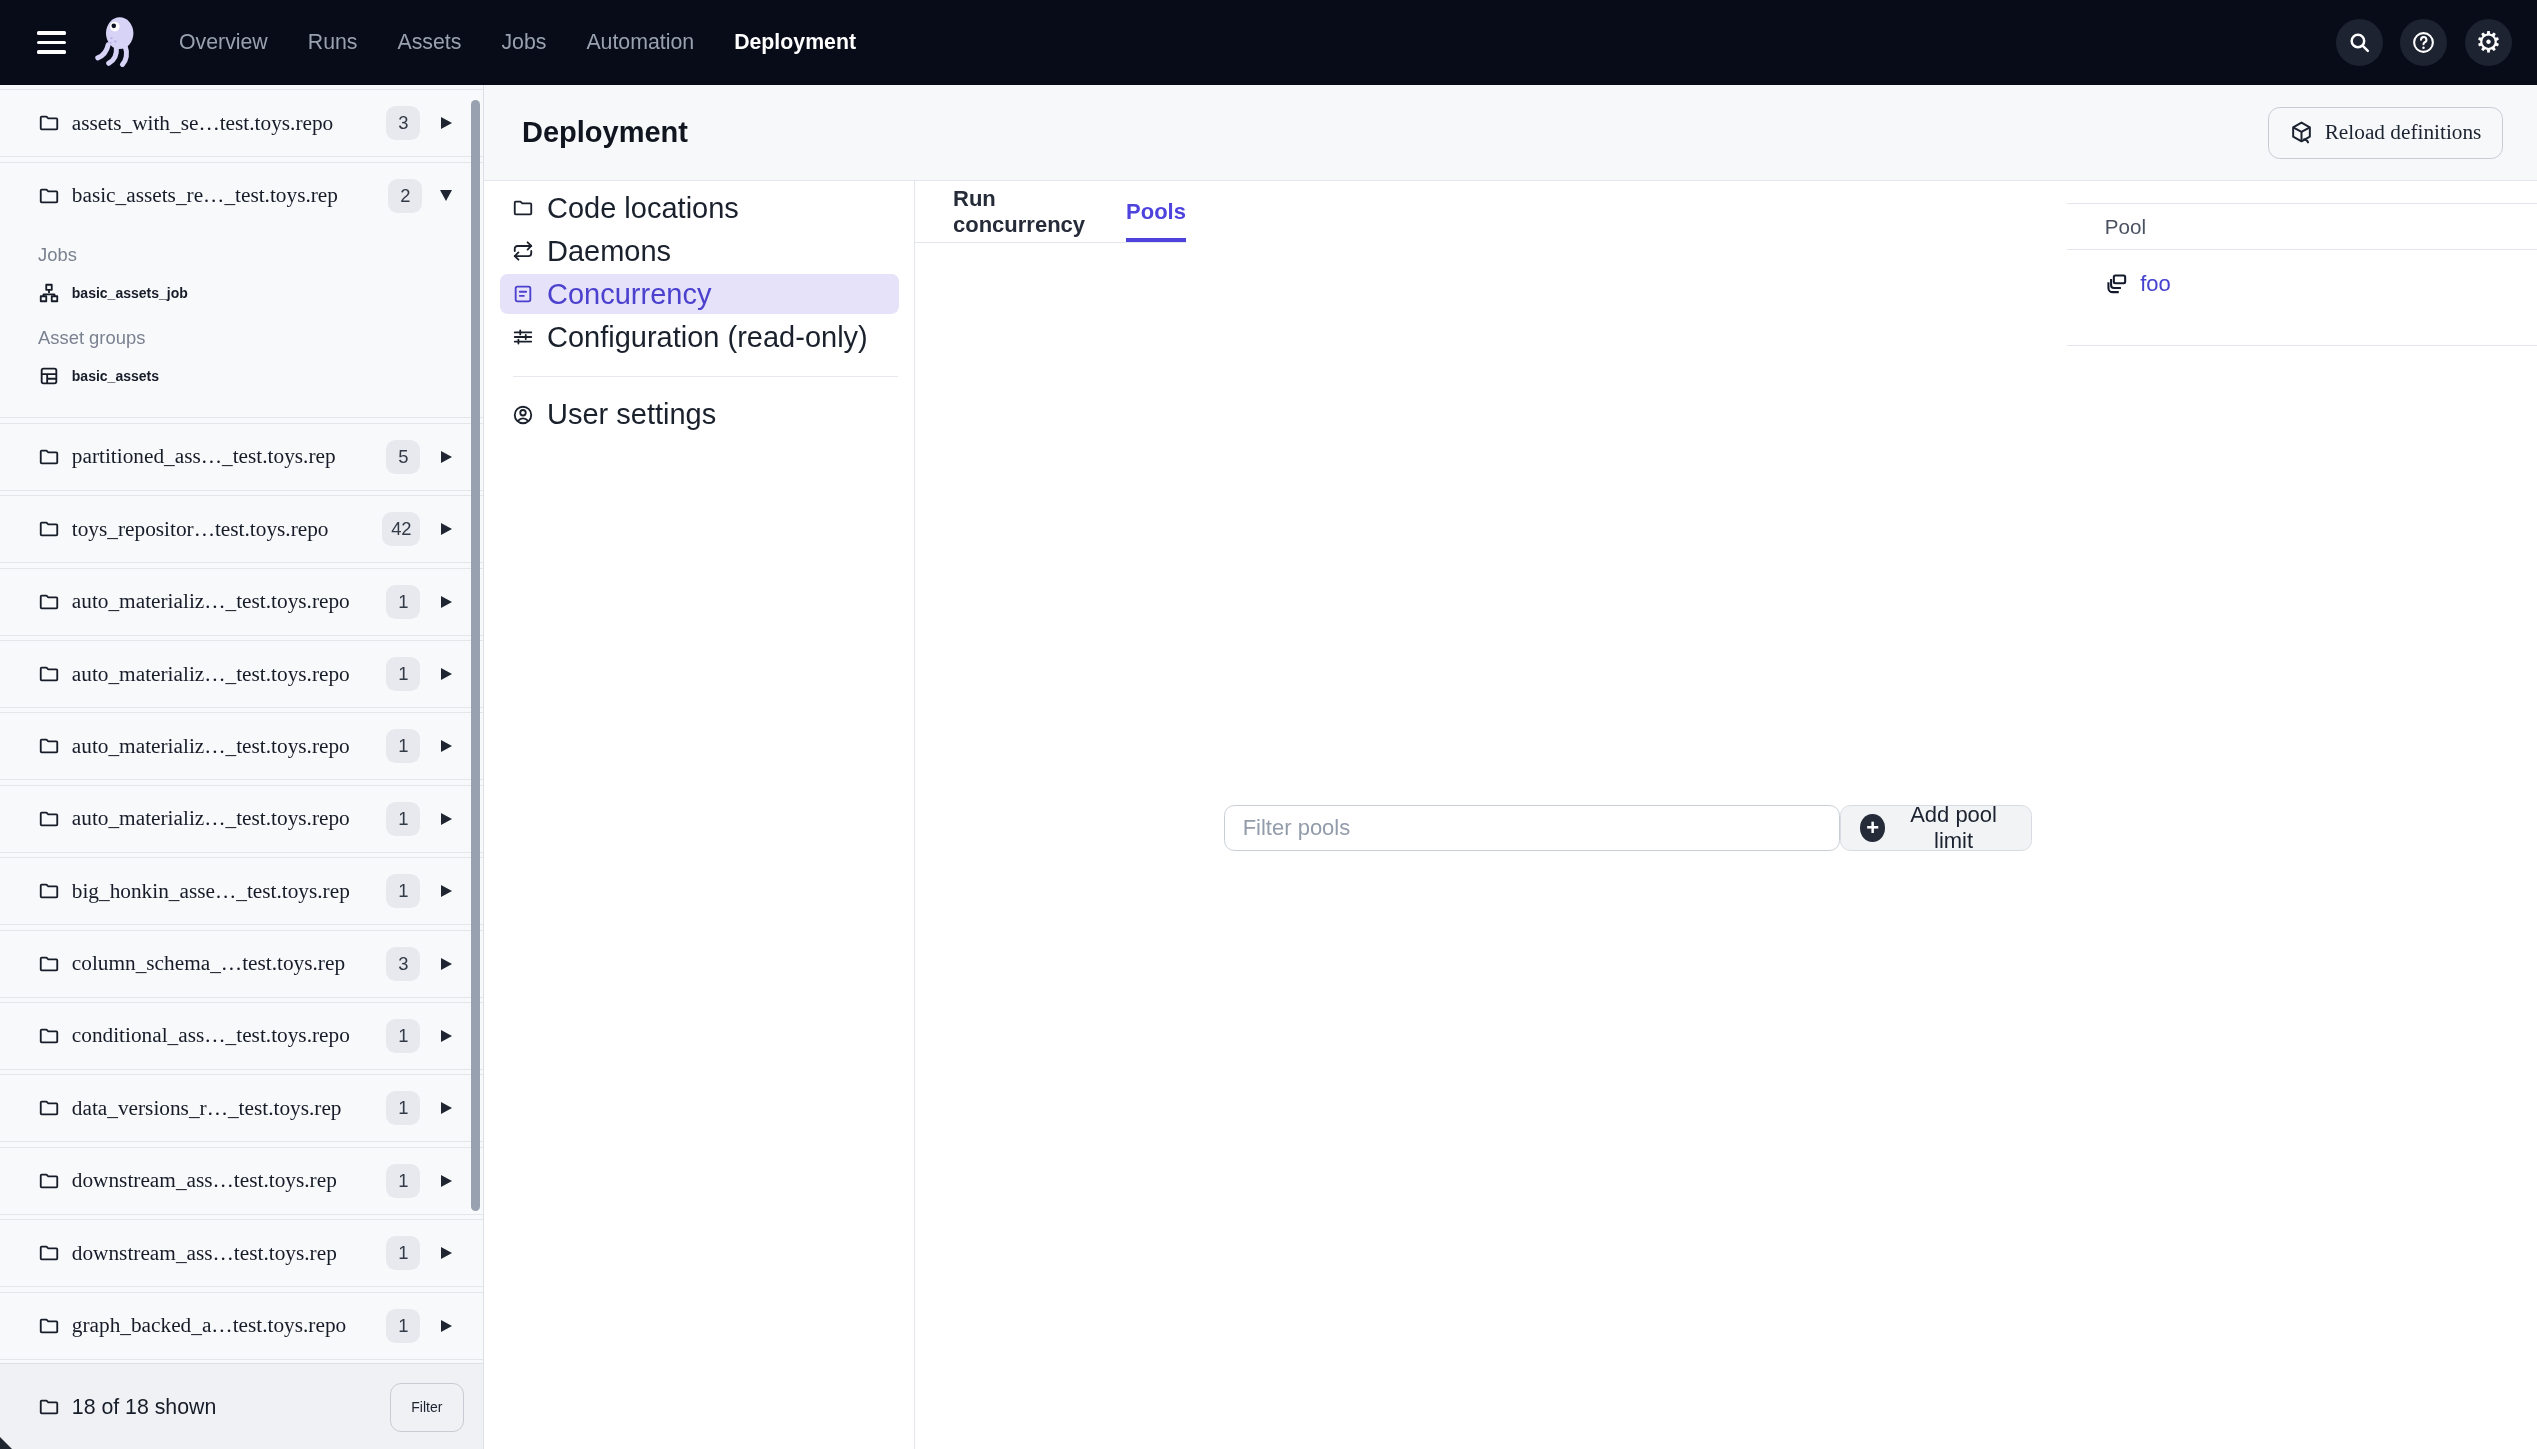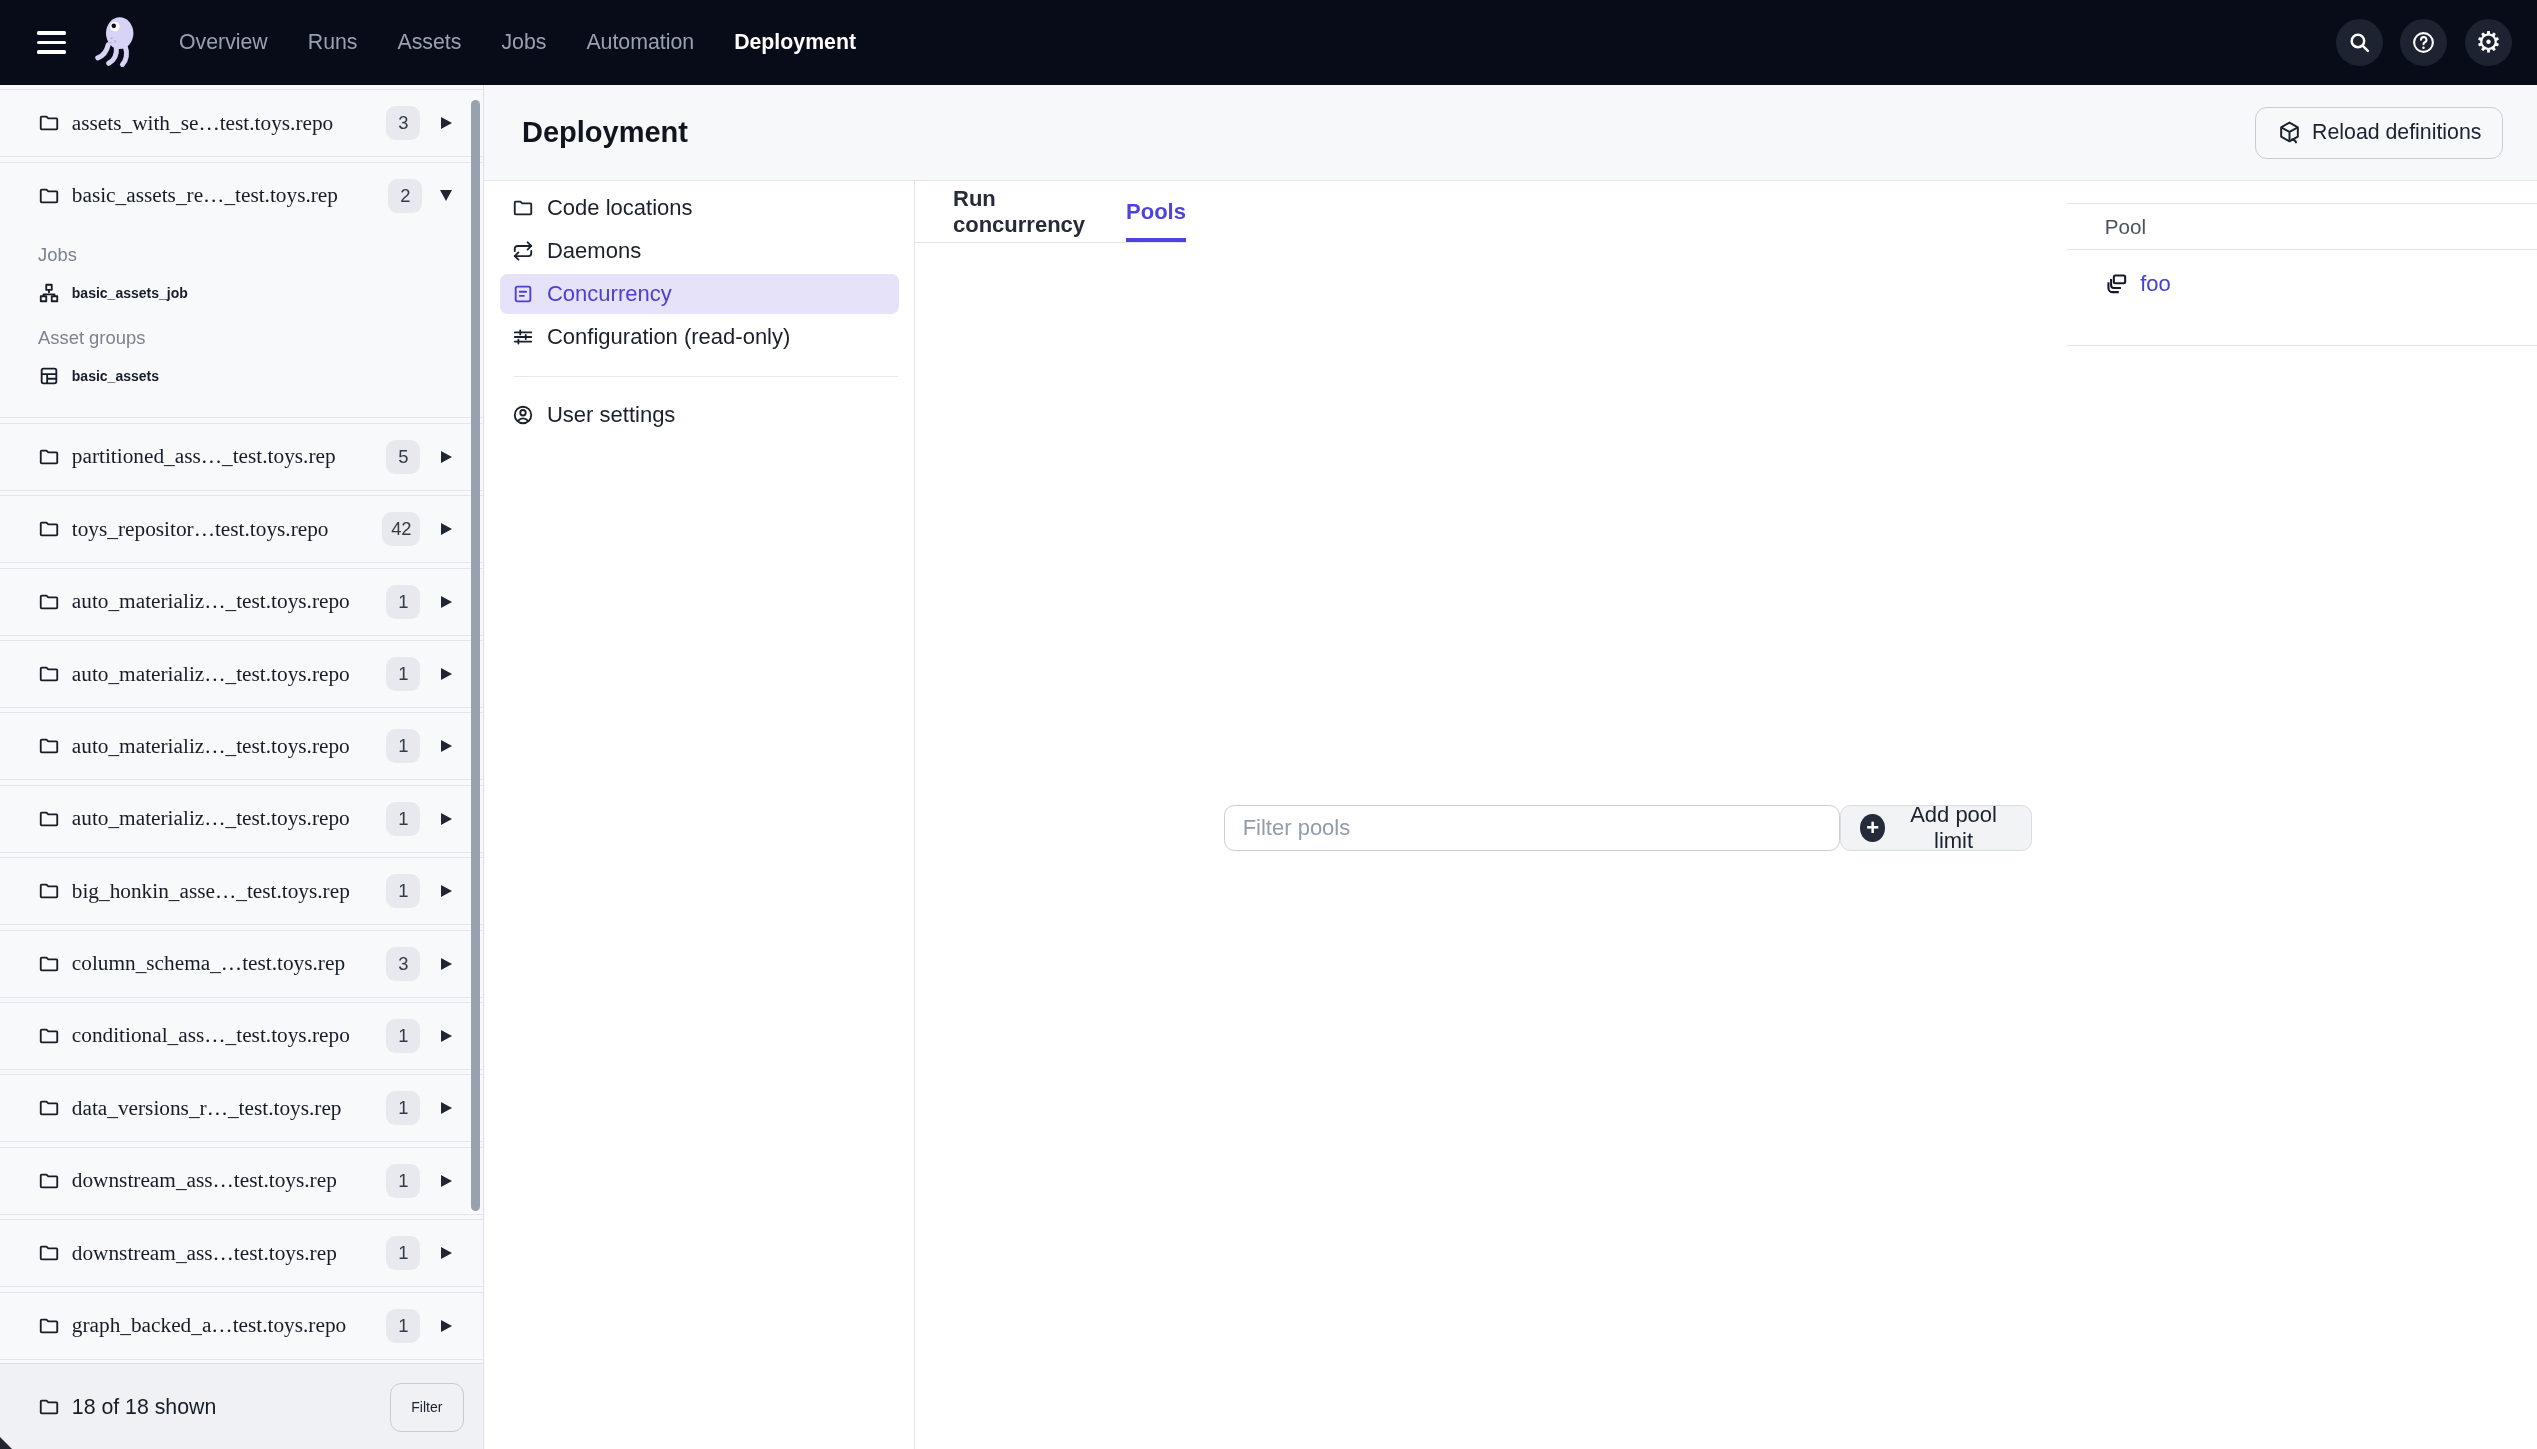--- a/index.html
+++ b/index.html
@@ -65,30 +65,30 @@
     border-bottom:13.2px solid #20262F; border-right:13.2px solid transparent; }
 
   
   .main { flex:1; display:flex; flex-direction:column; background:#fff; min-width:0; }
   .main-header { height:96px; background:#F7F8FA; border-bottom:1.5px solid #E3E6EC;
     display:flex; align-items:center; justify-content:space-between;
     padding:0 35px 0 38px; }
   .page-title { font-size:29px; font-weight:600; color:#10151F; }
   .reload-btn { height:52px; padding:0 20.6px; border:1.5px solid #C7CCD4; border-radius:11.8px;
     background:transparent; display:flex; align-items:center; gap:10.3px; font-size:21.3px;
-    font-weight:500; color:#1B2230; cursor:pointer; font-family:Liberation Sans, sans-serif; }
+    font-weight:500; color:#1B2230; cursor:pointer; font-family:Liberation Serif, serif; }
   .reload-btn svg { width:25px; height:25px; color:#1B2230; }
 
   .main-body { flex:1; display:flex; min-height:0; }
 
   
   .settings-nav { width:431px; flex:0 0 431px; border-right:1.5px solid #E3E6EC;
     padding-top:7.4px; }
   .snav-item { display:flex; align-items:center; height:40px; margin:0 14.7px 2.9px 16px;
-    padding:0 11.8px; border-radius:7.4px; gap:13.2px; font-size:22px; font-weight:500;
+    padding:0 11.8px; border-radius:7.4px; gap:13.2px; font-size:29px; font-weight:500;
     color:#1A212C; cursor:pointer;text-align:center; }
   .snav-item svg { width:22px; height:22px; }
   .snav-item.active { background:#E5E2F9; color:#4B41CE; }
   .snav-divider { border-top:1.5px solid #E6E8EE; margin:19px 16px 17.7px 29px; }
 
   
   .content { flex:1; min-width:0; display:flex; flex-direction:row; }
   .tabs { height:62px; border-bottom:1.5px solid #E3E6EC; display:flex; gap:41px;
     padding-left:38px; }
   .tab { display:flex; align-items:center; font-size:22px; font-weight:600; color:#252B38;

